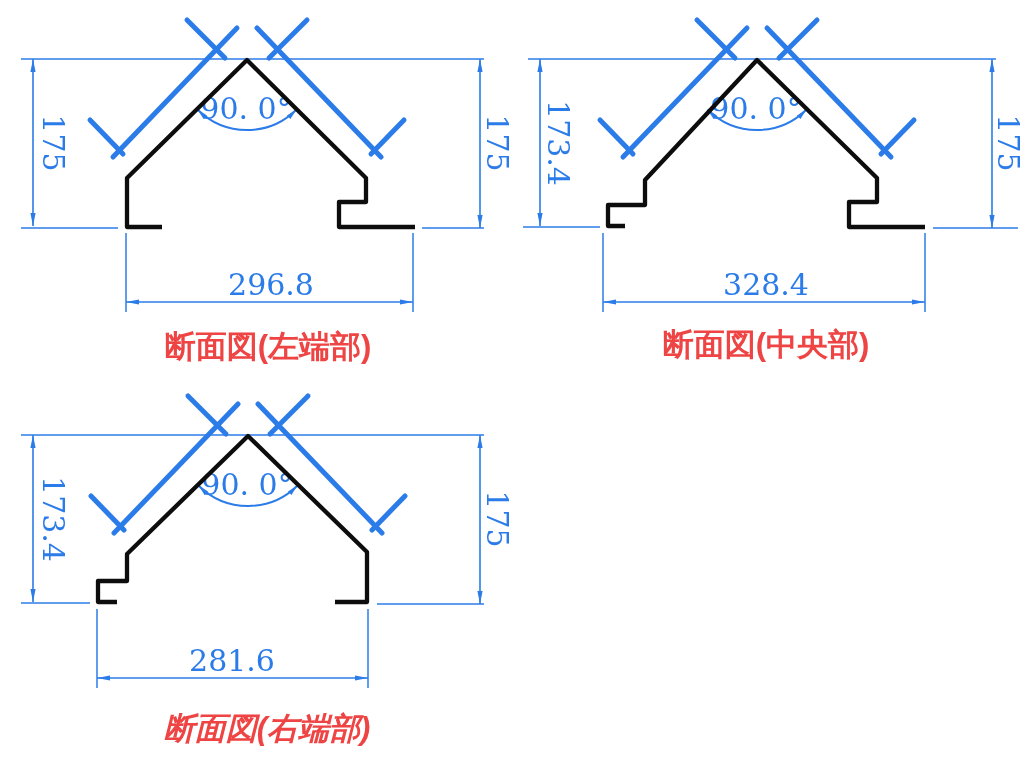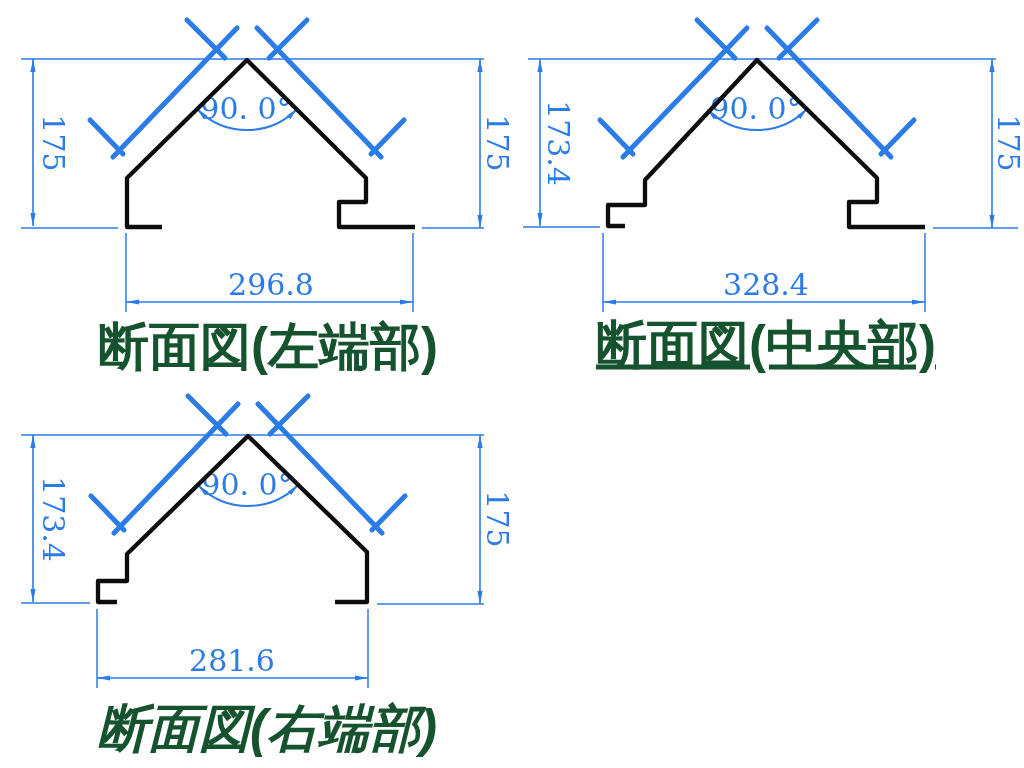--- a/index.html
+++ b/index.html
@@ -22,27 +22,27 @@
   }
   .dim-text {
     font-family: "DejaVu Serif", "Liberation Serif", serif;
     font-size: 30px;
   }
   .section-title {
     position: absolute;
     transform: translate(-50%, -50%);
     font-family: "Liberation Sans", "DejaVu Sans", sans-serif;
     font-weight: bold;
-    font-size: 51px;
-    color: #14532d;
+    font-size: 31px;
+    color: #ef4444;
     white-space: nowrap;
     letter-spacing: 0px;
   }
   #title-left-end  { left: 268px; top: 347px; }
-  #title-center    { left: 766px; top: 345px; text-decoration: underline; }
+  #title-center    { left: 766px; top: 345px; }
   #title-right-end { left: 267px; top: 729px; font-style: italic; }
 </style>
 </head>
 <body>
 
 <div class="canvas">
   <svg id="drawing" width="1024" height="768" viewBox="0 0 1024 768" xmlns="http://www.w3.org/2000/svg">
       <g>
         <line x1="21" y1="59" x2="484" y2="59" stroke="#2b7ce9" stroke-width="1.5"></line>
         <line x1="21" y1="228" x2="118" y2="228" stroke="#2b7ce9" stroke-width="1.5"></line>

